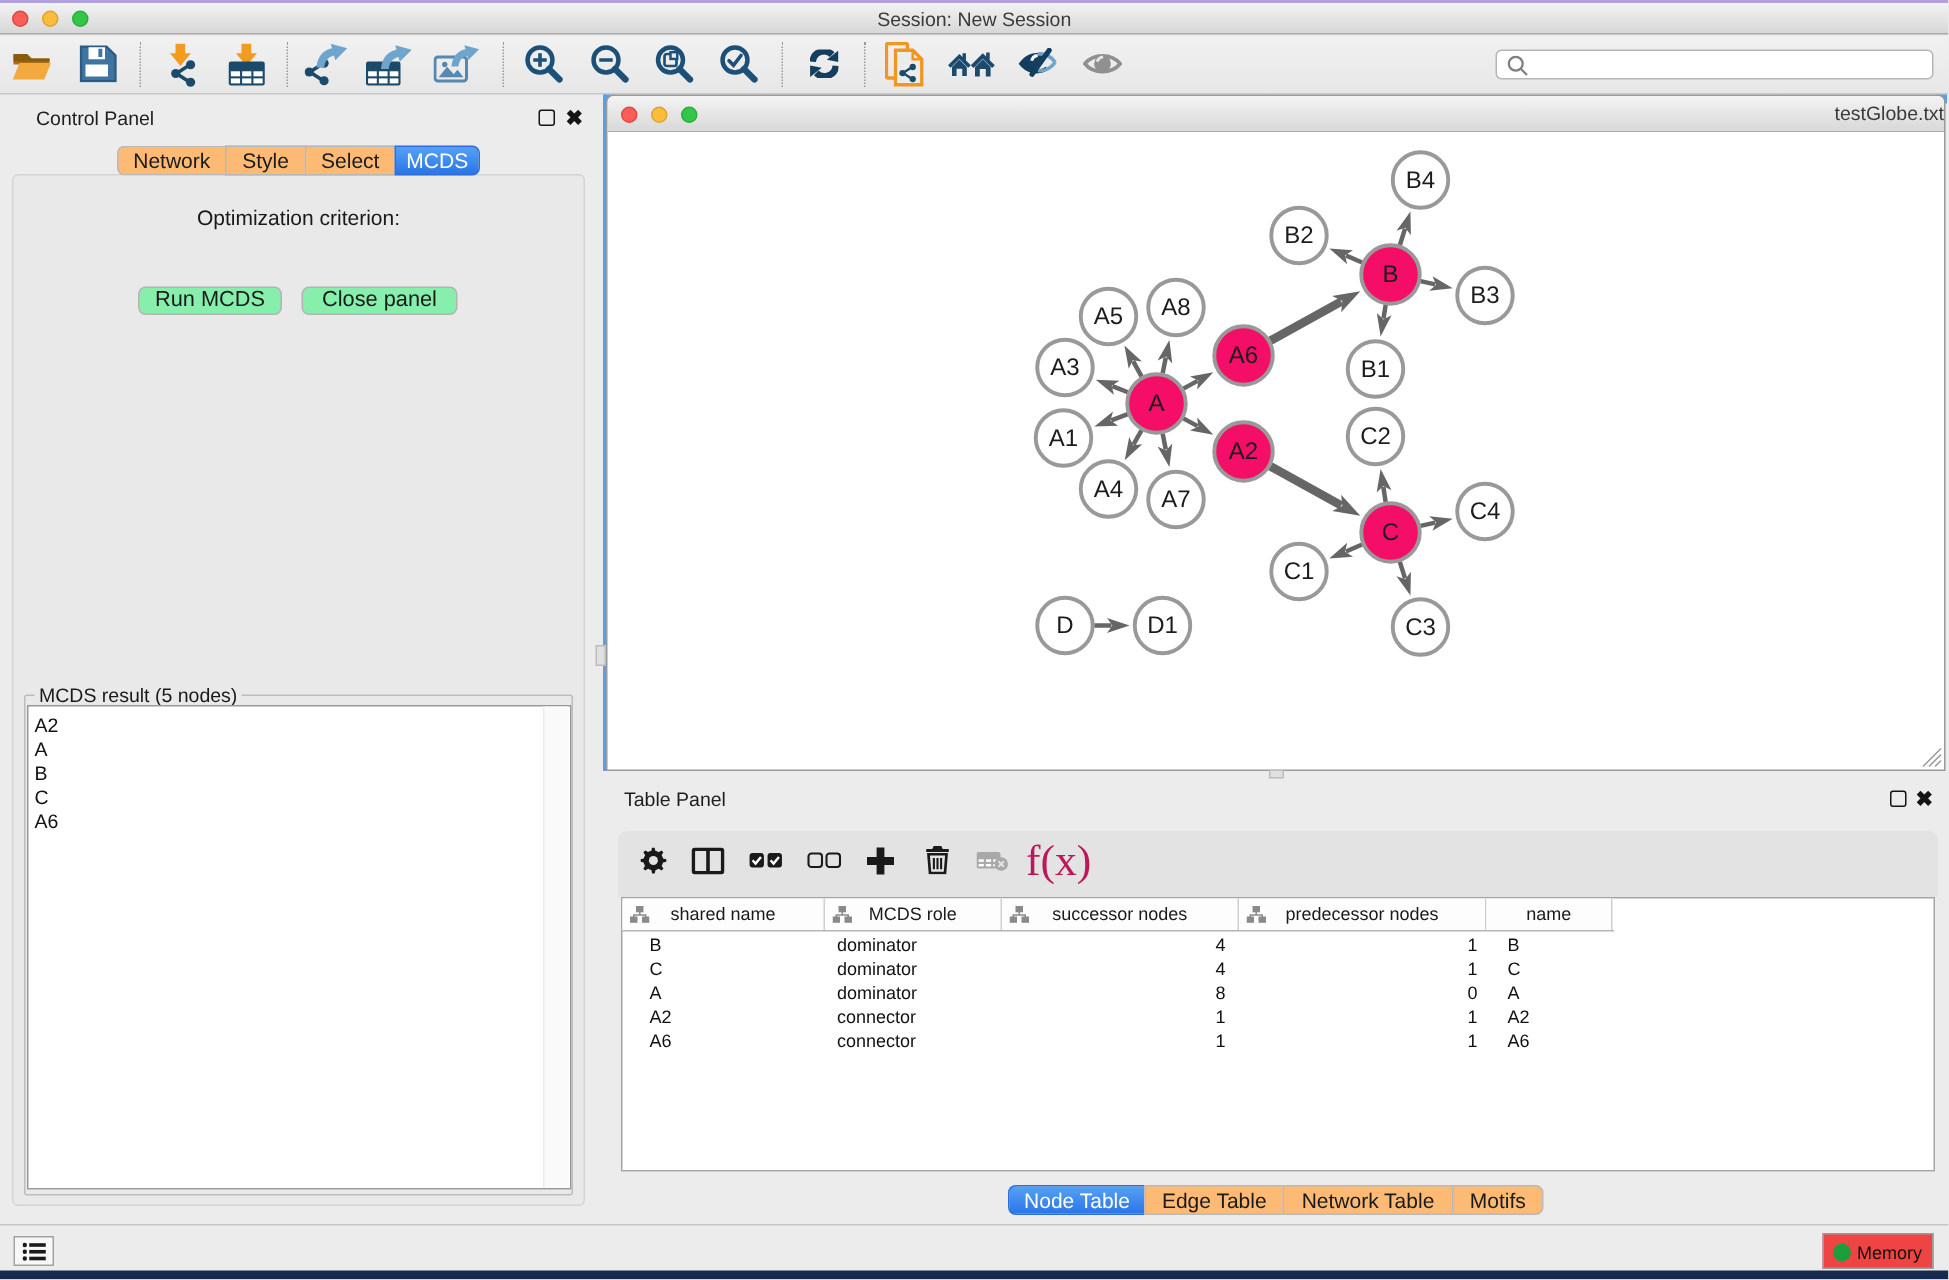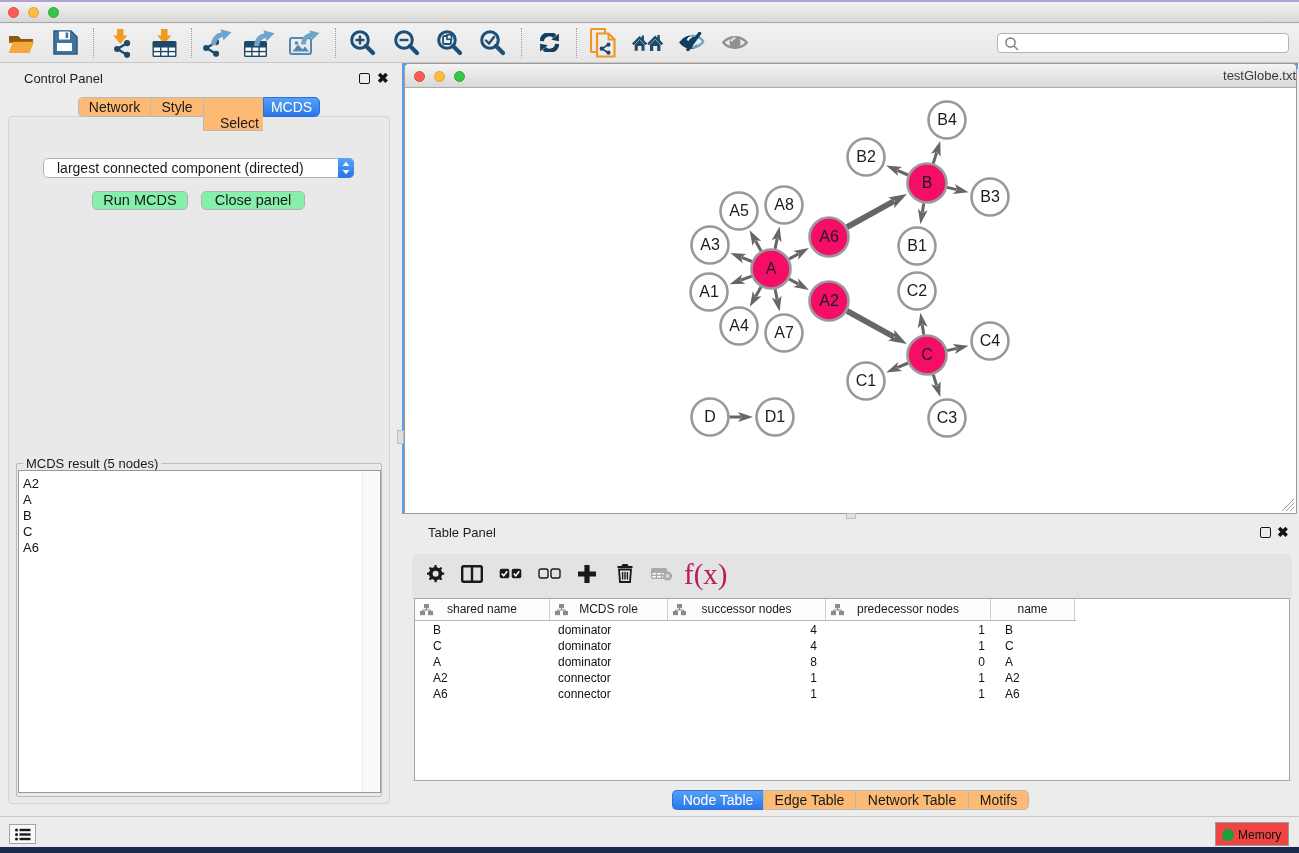--- a/index.html
+++ b/index.html
@@ -29,40 +29,41 @@
 #legend{left:23px;top:456px;background:#e9e9e9;padding:0 3px;font-size:13px;color:#1a1a1a;}
 #listbox{left:18px;top:470px;width:363px;height:323px;background:#fff;border:1px solid #999;font-size:13px;color:#111;padding-top:5px;}
 #listbox div{padding-left:4px;height:16px;line-height:16px;}
 #listScroll{left:362px;top:471px;width:17px;height:321px;background:#fafafa;border-left:1px solid #ececec;}
 #netwin{left:404px;top:63px;width:893px;height:451px;background:#fff;border:1px solid #9a9a9a;border-radius:5px 5px 0 0;overflow:hidden;}
 #netBlueL{left:402px;top:63px;width:2px;height:451px;background:#5b9ee4;}
 #netBlueTL{left:403px;top:63px;width:7px;height:6px;background:#5b9ee4;}
 #netBlueTR{left:1291px;top:63px;width:7px;height:6px;background:#5b9ee4;}
 #netTitle{position:absolute;left:0;top:0;width:100%;height:24px;background:linear-gradient(#f4f4f4,#d8d8d8);border-bottom:1px solid #ababab;border-radius:4px 4px 0 0;}
 #netTitle .title{top:4px;text-align:right;}
-#tpHeadTxt{left:416px;top:525px;font-size:13px;color:#1e1e1e;margin-left:12px;}
+#tpHeadTxt{left:416px;top:525px;font-size:13px;color:#1e1e1e;}
 #tpToolbar{left:412px;top:554px;width:880px;height:44px;background:#e3e3e3;border-radius:6px 6px 0 0;}
 #tableBox{left:414px;top:598px;width:876px;height:183px;background:#fff;border:1px solid #a6a6a6;}
 .th{position:absolute;top:0;height:21px;border-right:1px solid #cfcfcf;background:#fdfdfd;font-size:12px;color:#1a1a1a;}
 .th span{position:absolute;top:3px;left:0;width:100%;text-align:center;}
 #thRow{position:absolute;left:0;top:0;width:661px;height:22px;border-bottom:1px solid #b5b5b5;}
 .td{position:absolute;font-size:12px;color:#111;height:16px;line-height:16px;}
 #statusline{left:0;top:816px;width:1299px;height:1px;background:#c6c6c6;}
 #memBtn{left:1215px;top:822px;width:74px;height:24px;background:#ef4444;border:1px solid #9c9c9c;}
 #listBtn{left:9px;top:824px;width:27px;height:20px;background:#f8f8f8;border:1px solid #a2a2a2;}
 #deskBottom{left:0;top:847px;width:1299px;height:6px;background:#17294d;}
 .wbtn-sq{position:absolute;width:11px;height:11px;border:1.8px solid #141414;border-radius:2px;background:transparent;}
 .wbtn-x{position:absolute;font-size:14px;font-weight:bold;color:#141414;line-height:11px;}
 </style></head><body>
 <div id="root">
     <div class="abs" id="deskTop"></div>
     <div class="abs" id="titlebar">
       <div class="tl" style="left:7.5px;top:4.5px;width:11.0px;height:11.0px;background:#f95f58;border:1px solid #de4a43;"></div>
       <div class="tl" style="left:27.5px;top:4.5px;width:11.0px;height:11.0px;background:#fcbd3f;border:1px solid #e0a42e;"></div>
       <div class="tl" style="left:47.5px;top:4.5px;width:11.0px;height:11.0px;background:#35c649;border:1px solid #2aad3c;"></div>
+      <div class="title">Session: New Session</div>
     </div>
     <div class="abs" id="toolbar">
       <svg class="icon" style="left:8px;top:7px" width="27" height="23" viewBox="0 0 27 23">
         <path d="M1,5 h9 l3,3 h12 v4 H1 z" fill="#a96d12"></path>
         <path d="M1,5 h9 l3,3 h12 v2 H1 z" fill="#8a5a0e"></path>
         <path d="M5,11 h21 l-4.5,11 H0.5 z" fill="#f4a93f"></path>
       </svg>
       <svg class="icon" style="left:52px;top:6px" width="26" height="25" viewBox="0 0 26 25">
         <path d="M2,1 h17 l6,6 v17 H2 z" fill="#3e749f" stroke="#2b5b80" stroke-width="1.5"></path>
         <rect x="7" y="1.5" width="11" height="8" fill="#fff"></rect>
@@ -203,29 +204,24 @@
         </svg>
       </div>
     </div>
     <div class="abs" id="cpHeadTxt">Control Panel</div>
     <div class="wbtn-sq" style="left:359px;top:73px"></div>
     <div class="wbtn-x" style="left:377px;top:73px">✖</div>
     <div class="abs" id="cpPanel"></div>
     <div class="tabrow" style="left:78px;top:97px;">
       <div class="tab first" style="width:72px;padding:0;line-height:19px;">Network</div>
       <div class="tab" style="width:53px;padding:0;line-height:19px;">Style</div>
-      <div class="tab" style="width:60px;padding:16px;line-height:19px;">Select</div>
+      <div class="tab" style="width:60px;padding:0;line-height:19px;">Select</div>
       <div class="tab last sel" style="width:57px;padding:0;line-height:19px;">MCDS</div>
     </div>
-    <div class="abs" id="dropdown">
-      <div class="txt">largest connected component (directed)</div>
-      <div id="spinner"><svg width="16" height="20" viewBox="0 0 16 20">
-          <path d="M8,3.8 l3.4,4.2 h-6.8 z M8,16.2 l3.4,-4.2 h-6.8 z" fill="#fff"></path>
-        </svg></div>
-    </div>
+    <div class="abs" id="optLabel">Optimization criterion:</div>
     <div class="btn" style="left:92px;top:191px;width:96px;height:19px;line-height:17px;">Run MCDS</div>
     <div class="btn" style="left:201px;top:191px;width:104px;height:19px;line-height:17px;">Close panel</div>
     <div class="abs" id="fieldset"></div>
     <div class="abs" id="legend">MCDS result (5 nodes)</div>
     <div class="abs" id="listbox">
       <div>A2</div>
       <div>A</div>
       <div>B</div>
       <div>C</div>
       <div>A6</div>

